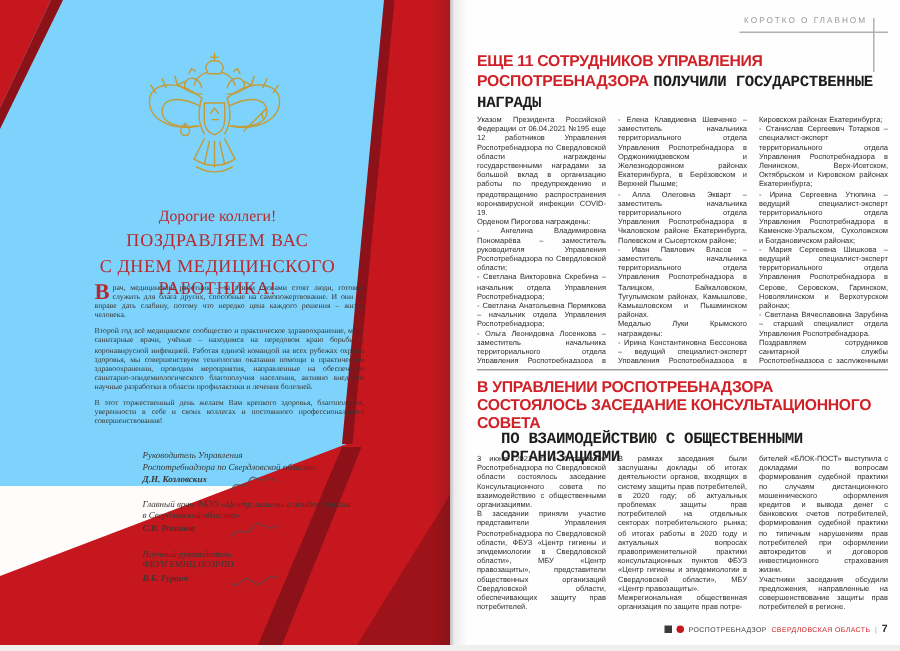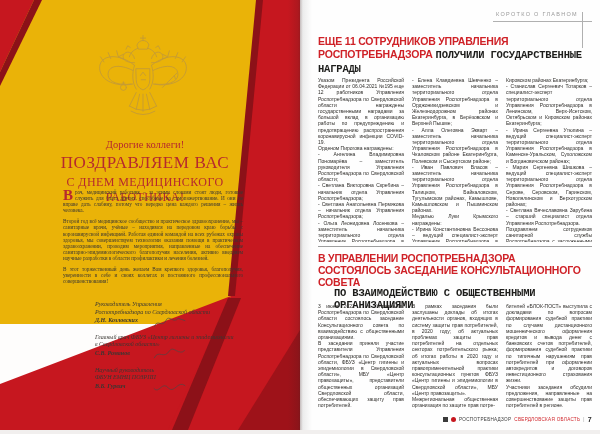--- a/index.html
+++ b/index.html
@@ -1,35 +1,35 @@
 <!DOCTYPE html>
 <html><head>
 <meta charset="utf-8">
 <style>
   html,body{margin:0;padding:0;background:#e9e7e5;}
   .spread{position:relative;width:600px;height:434px;background:#fefdfc;overflow:hidden;
           font-family:"Liberation Sans",sans-serif;}
   
-  .page-left{position:absolute;left:0;top:0;width:300px;height:324px;background:#eab308;}
+  .page-left{position:absolute;left:0;top:0;width:300px;height:324px;background:#7dd3fc;}
   .ribbon{position:absolute;left:0;top:0;width:300px;height:434px;pointer-events:none;}
   .rb-main{background:#c6171f;clip-path:polygon(262px 0,300px 0,300px 430px,160px 430px,231px 296px);}
   .rb-fan{background:#c6171f;clip-path:polygon(0 384px,231px 296px,168px 430px,0 430px);}
   .rb-dark-edge{background:#8c1118;clip-path:polygon(256px 0,263px 0,235px 296px,228px 296px);}
   .rb-dark-chevron{background:#8c1118;clip-path:polygon(228px 298px,241px 298px,188px 430px,172px 430px);}
   .rb-dark-corner{background:#9e1219;clip-path:polygon(300px 330px,300px 430px,238px 430px);}
   .rb-tl{background:#c6171f;clip-path:polygon(0 0,34px 0,0 72px);}
   .rb-tl-dark{background:#8c1118;clip-path:polygon(34px 0,42px 0,0 86px,0 72px);}
   .page-edge-bottom{position:absolute;left:0;bottom:0;width:600px;height:4px;background:#f1efee;z-index:6;}
   .fold{position:absolute;left:288px;top:0;width:24px;height:434px;z-index:5;pointer-events:none;
         background:linear-gradient(to right,rgba(0,0,0,0) 0%,rgba(60,30,30,.18) 42%,rgba(60,30,30,.30) 50%,rgba(0,0,0,.07) 62%,rgba(0,0,0,0) 100%);}
   .eagle{position:absolute;left:92px;top:28px;width:102px;height:112px;z-index:2;}
   .greeting{position:absolute;left:28px;top:139px;width:234px;text-align:center;z-index:2;
             font-family:"Liberation Serif",serif;color:#b6292e;}
   .greet-1{font-size:10.5px;margin-bottom:3px;}
-  .greet-2{font-size:17px;letter-spacing:.6px;margin-bottom:2px;}
+  .greet-2{font-size:12px;letter-spacing:.6px;margin-bottom:2px;}
   .greet-3{font-size:12px;letter-spacing:.4px;}
   .letter{position:absolute;left:63px;top:189px;width:180px;z-index:2;
           font-family:"Liberation Serif",serif;font-size:5.2px;line-height:6.1px;
           text-align:justify;color:#3a3733;}
   .letter p{margin:0 0 5px 0;}
   .dropcap{float:left;font-size:15px;line-height:12px;color:#b6292e;margin:0 2px 0 0;font-weight:bold;}
   .signs{position:absolute;left:95px;top:301px;width:178px;z-index:2;
          font-family:"Liberation Serif",serif;font-style:italic;font-size:6px;line-height:7.6px;color:#3a3733;}
   .sig-block{margin-bottom:9px;position:relative;}
   .sig-title{white-space:pre-line;}

